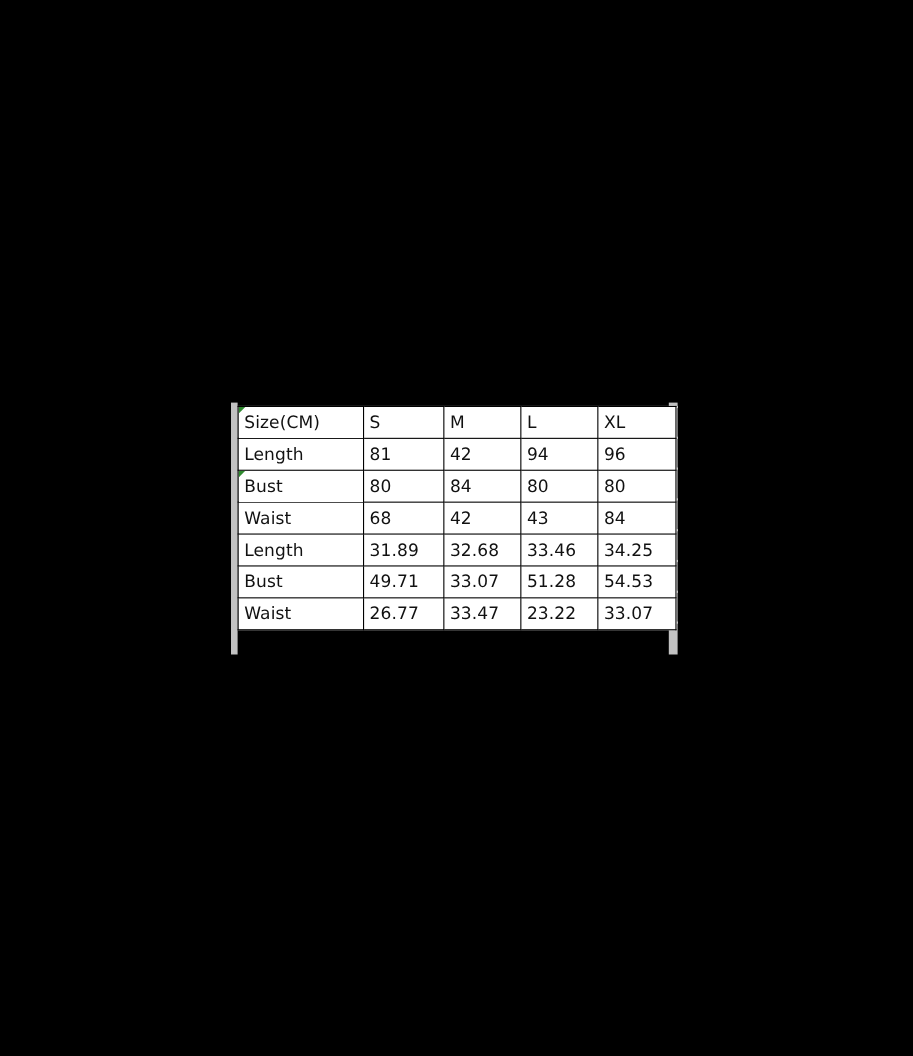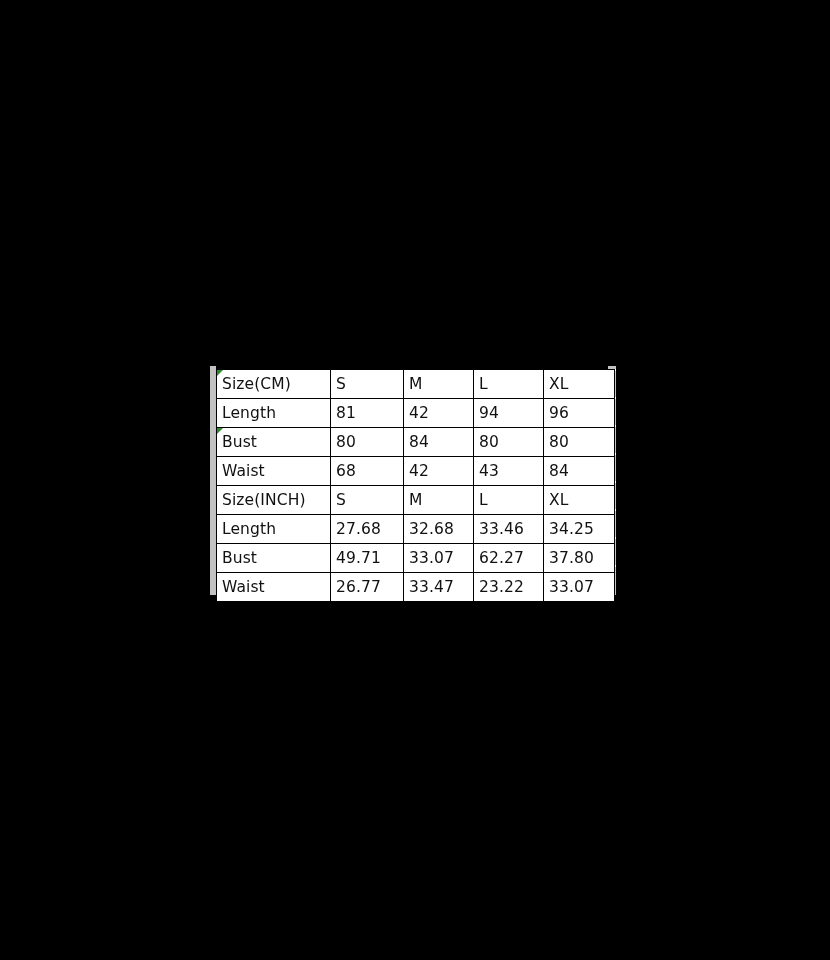--- a/index.html
+++ b/index.html
@@ -145,42 +145,35 @@
       </tr>
 
       <tr>
         <td class="label-cell">Waist</td>
         <td>68</td>
         <td>42</td>
         <td>43</td>
         <td>84</td>
       </tr>
 
-      <tr>
-        <td class="label-cell">Size(INCH)</td>
-        <td class="green">S</td>
-        <td class="green">M</td>
-        <td class="green">L</td>
-        <td class="green">XL</td>
-      </tr>
 
       <tr>
         <td class="label-cell">Length</td>
-        <td>27.68</td>
+        <td>31.89</td>
         <td>32.68</td>
         <td>33.46</td>
         <td>34.25</td>
       </tr>
 
       <tr>
         <td class="label-cell">Bust</td>
         <td>49.71</td>
         <td>33.07</td>
-        <td>62.27</td>
-        <td>37.80</td>
+        <td>51.28</td>
+        <td>54.53</td>
       </tr>
 
       <tr>
         <td class="label-cell">Waist</td>
         <td>26.77</td>
         <td>33.47</td>
         <td>23.22</td>
         <td>33.07</td>
       </tr>
 

